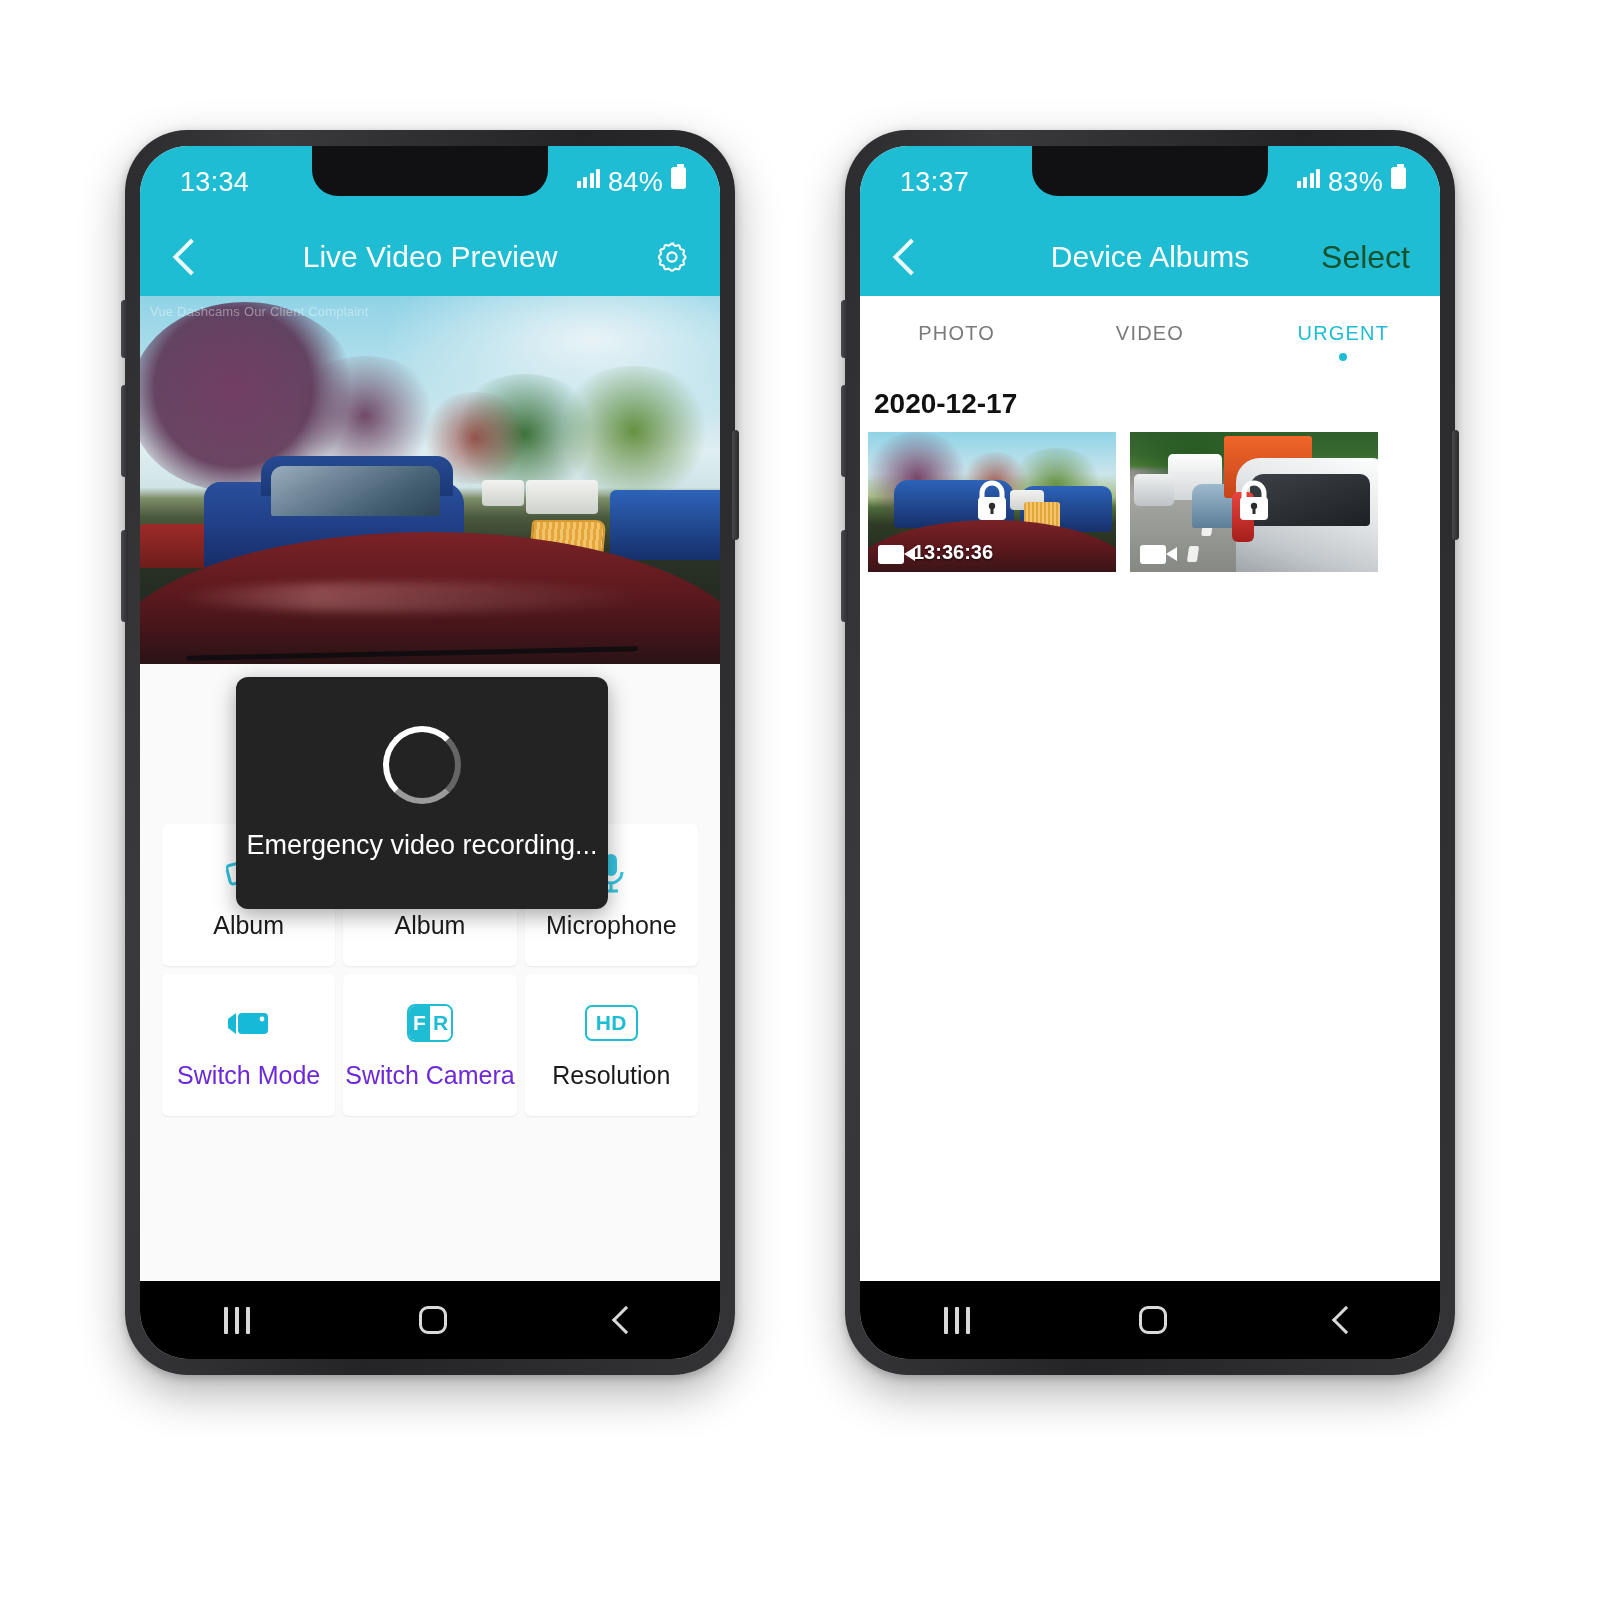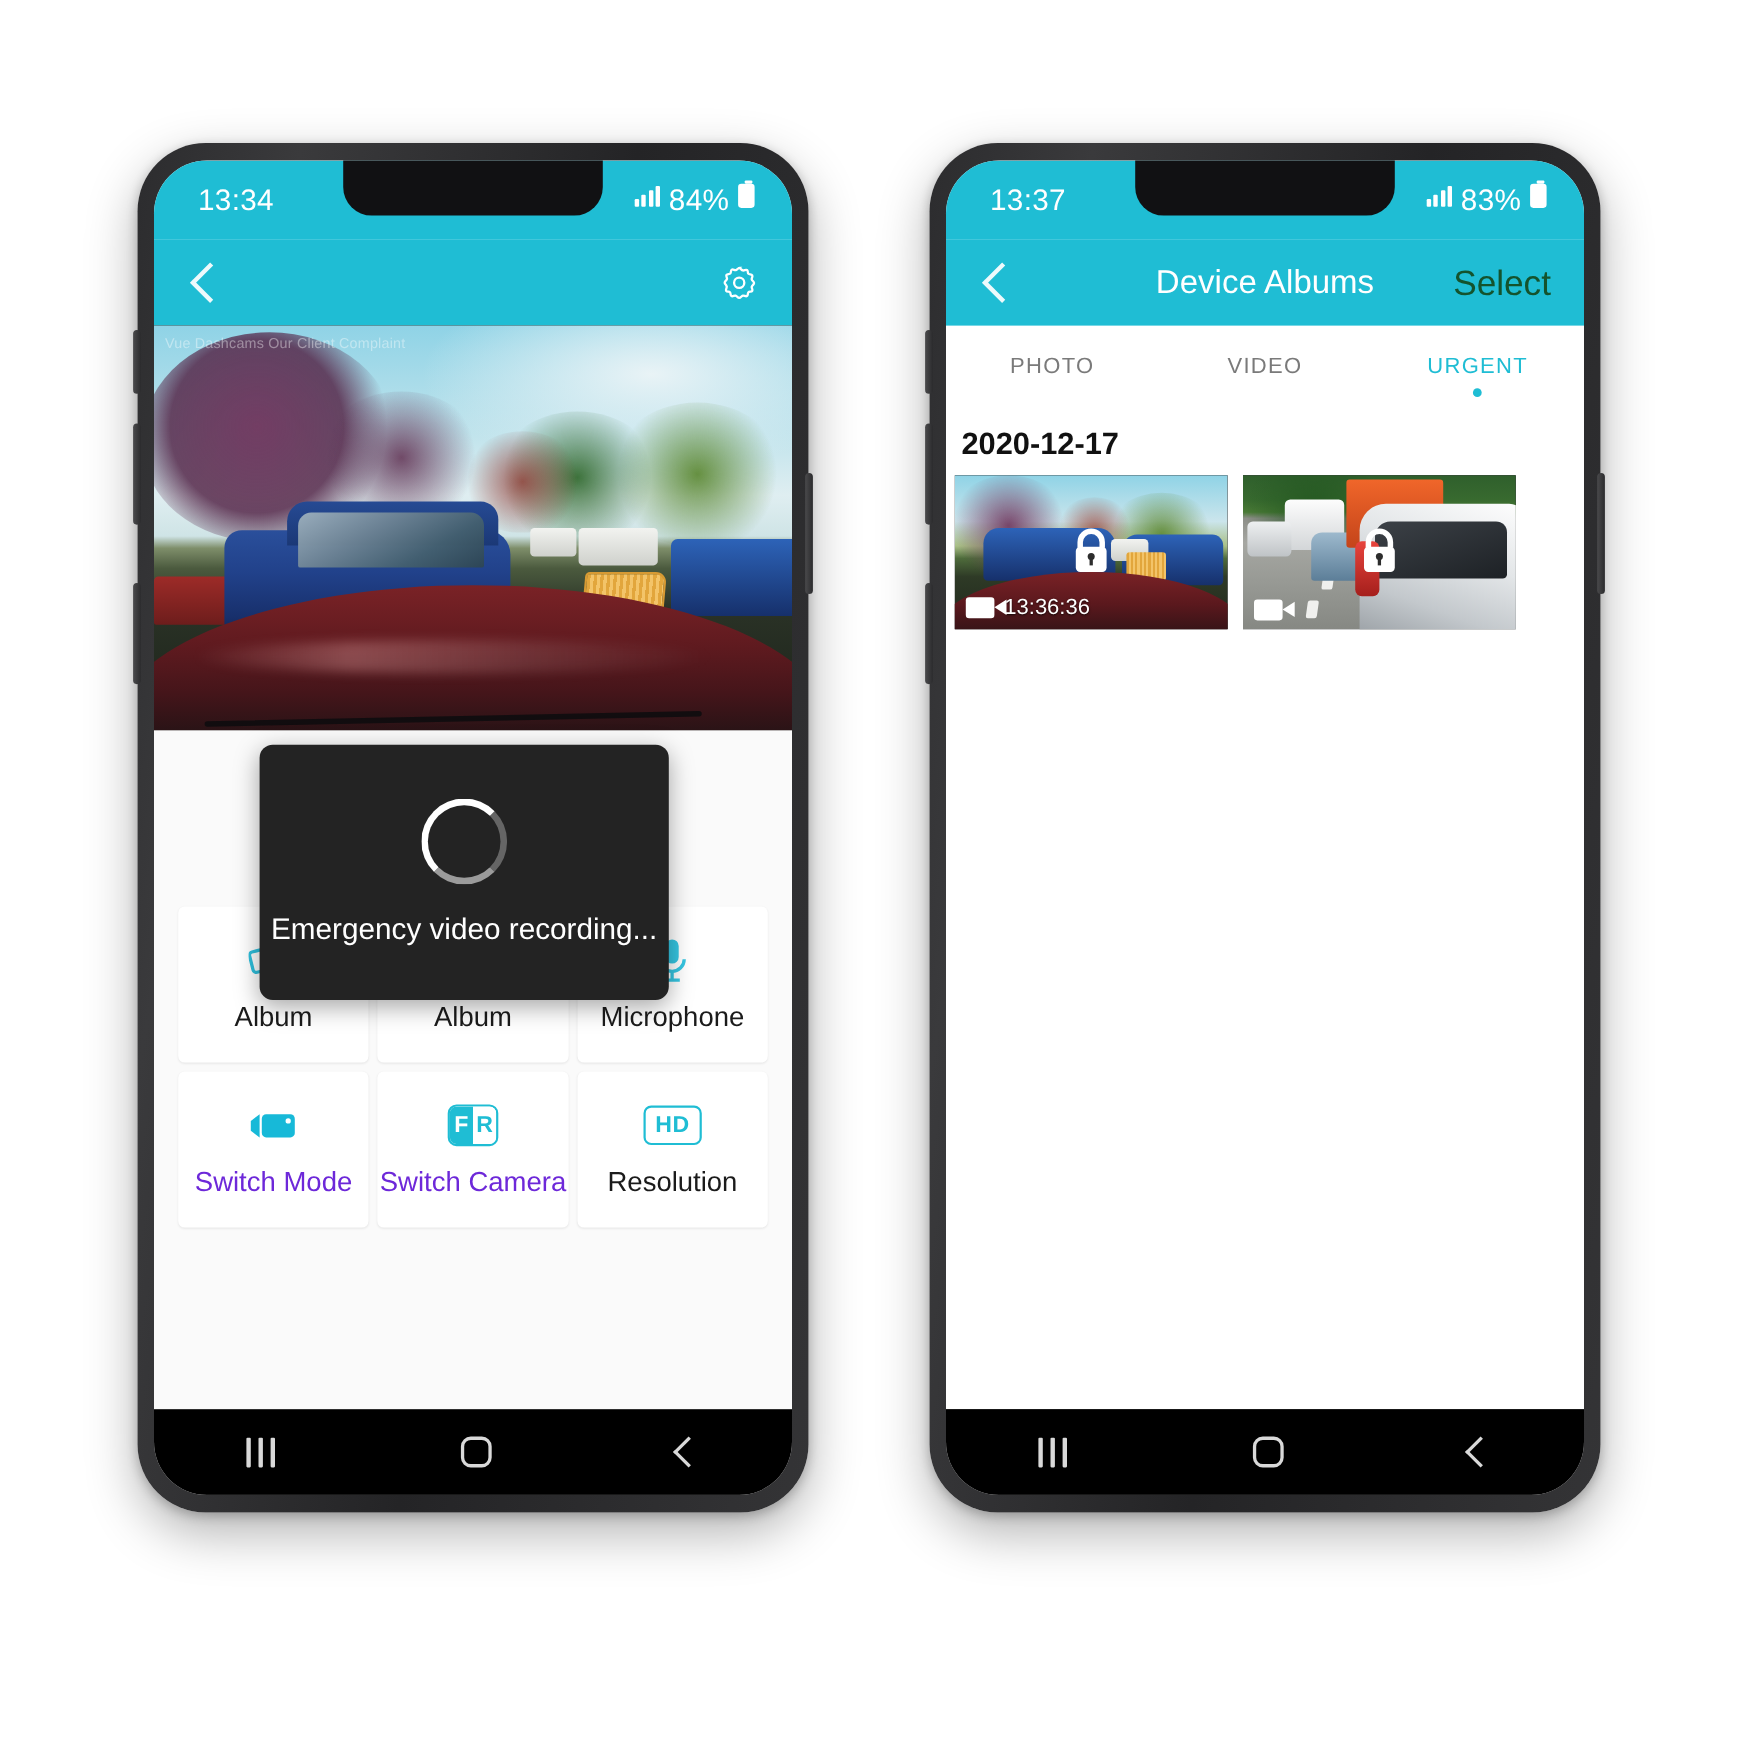--- a/index.html
+++ b/index.html
@@ -283,22 +283,22 @@
   .thumb {
     position: relative; width: 248px; height: 140px;
     overflow: hidden; background:#0d0f12;
   }
   .thumb .lock {
     position:absolute; left:50%; top:50%; transform: translate(-50%,-50%);
     z-index: 3;
   }
   .thumb .vid-badge {
     position:absolute; left: 10px; bottom: 8px; z-index: 3;
-    display:flex; align-items:center; gap: 9px;
-    color:#fff; font-size: 20px; font-weight: 400;
+    display:flex; align-items:flex-end; gap: 9px;
+    color:#fff; font-size: 20px; font-weight: 700;
     text-shadow: 0 1px 2px rgba(0,0,0,.8);
   }
   .camglyph {
     width: 26px; height: 19px; background:#fff; border-radius: 3px;
     position: relative;
   }
   .camglyph::after {
     content:""; position:absolute; right:-11px; top:2px;
     border-top: 7px solid transparent;
     border-bottom: 7px solid transparent;
@@ -378,20 +378,21 @@
               <i></i>
               <i></i>
             </span>
           <span>84%</span>
           <span class="batt"></span>
         </div>
       </div>
 
       <div class="appbar">
         <div class="chev-back"></div>
+        <div class="appbar-title">Live Video Preview</div>
         <div class="spacer"></div>
         <svg class="gear" width="36" height="36" viewBox="0 0 24 24">
           <path d="M12 3.2c1 0 1.3 1.2 2.2 1.4.9.2 1.7-.8 2.5-.3.8.5.3 1.7.9 2.3.6.6 1.8.1 2.3.9.5.8-.5 1.6-.3 2.5.2.9 1.4 1.2 1.4 2.2 0 1-1.2 1.3-1.4 2.2-.2.9.8 1.7.3 2.5-.5.8-1.7.3-2.3.9-.6.6-.1 1.8-.9 2.3-.8.5-1.6-.5-2.5-.3-.9.2-1.2 1.4-2.2 1.4s-1.3-1.2-2.2-1.4c-.9-.2-1.7.8-2.5.3-.8-.5-.3-1.7-.9-2.3-.6-.6-1.8-.1-2.3-.9-.5-.8.5-1.6.3-2.5C4.4 13.3 3.2 13 3.2 12s1.2-1.3 1.4-2.2c.2-.9-.8-1.7-.3-2.5.5-.8 1.7-.3 2.3-.9.6-.6.1-1.8.9-2.3.8-.5 1.6.5 2.5.3.9-.2 1.2-1.4 2.2-1.4z" fill="none" stroke="#ffffff" stroke-width="1.4"></path>
           <circle cx="12" cy="12" r="3.1" fill="none" stroke="#ffffff" stroke-width="1.4"></circle>
         </svg>
       </div>
 
       <div class="video-wrap">
         <div class="sky"></div>
 

